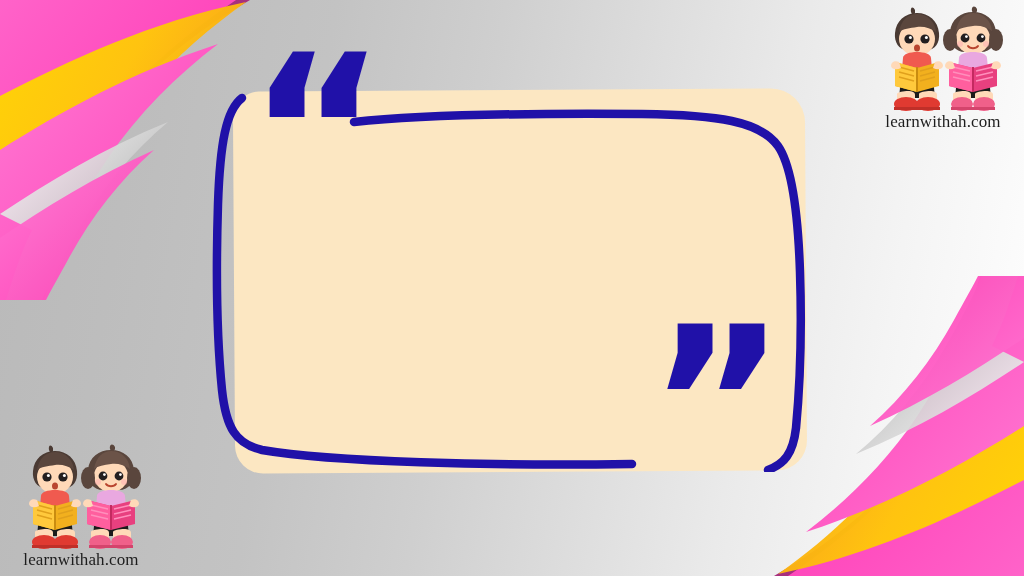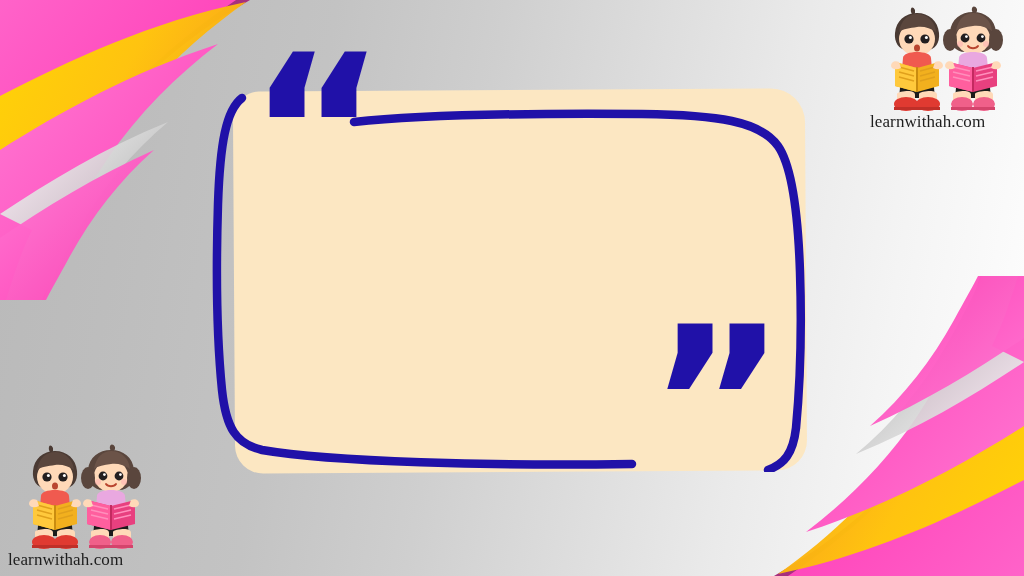--- a/index.html
+++ b/index.html
@@ -101,20 +101,21 @@
   }
   #title-block .nomark {
     border-bottom: none;
     padding-bottom: 0;
   }
 
   
   .logo {
     position: absolute;
     width: 146px;
+    text-align: center;
   }
   #logo-top-right { right: 8px; top: 6px; }
   #logo-bottom-left { left: 8px; bottom: 6px; }
   .logo-art { display: block; margin: 0 auto; }
   .logo-text {
     display: block;
     margin-top: -2px;
     font-family: "Liberation Serif", serif;
     font-size: 17px;
     color: #1d1d1d;

